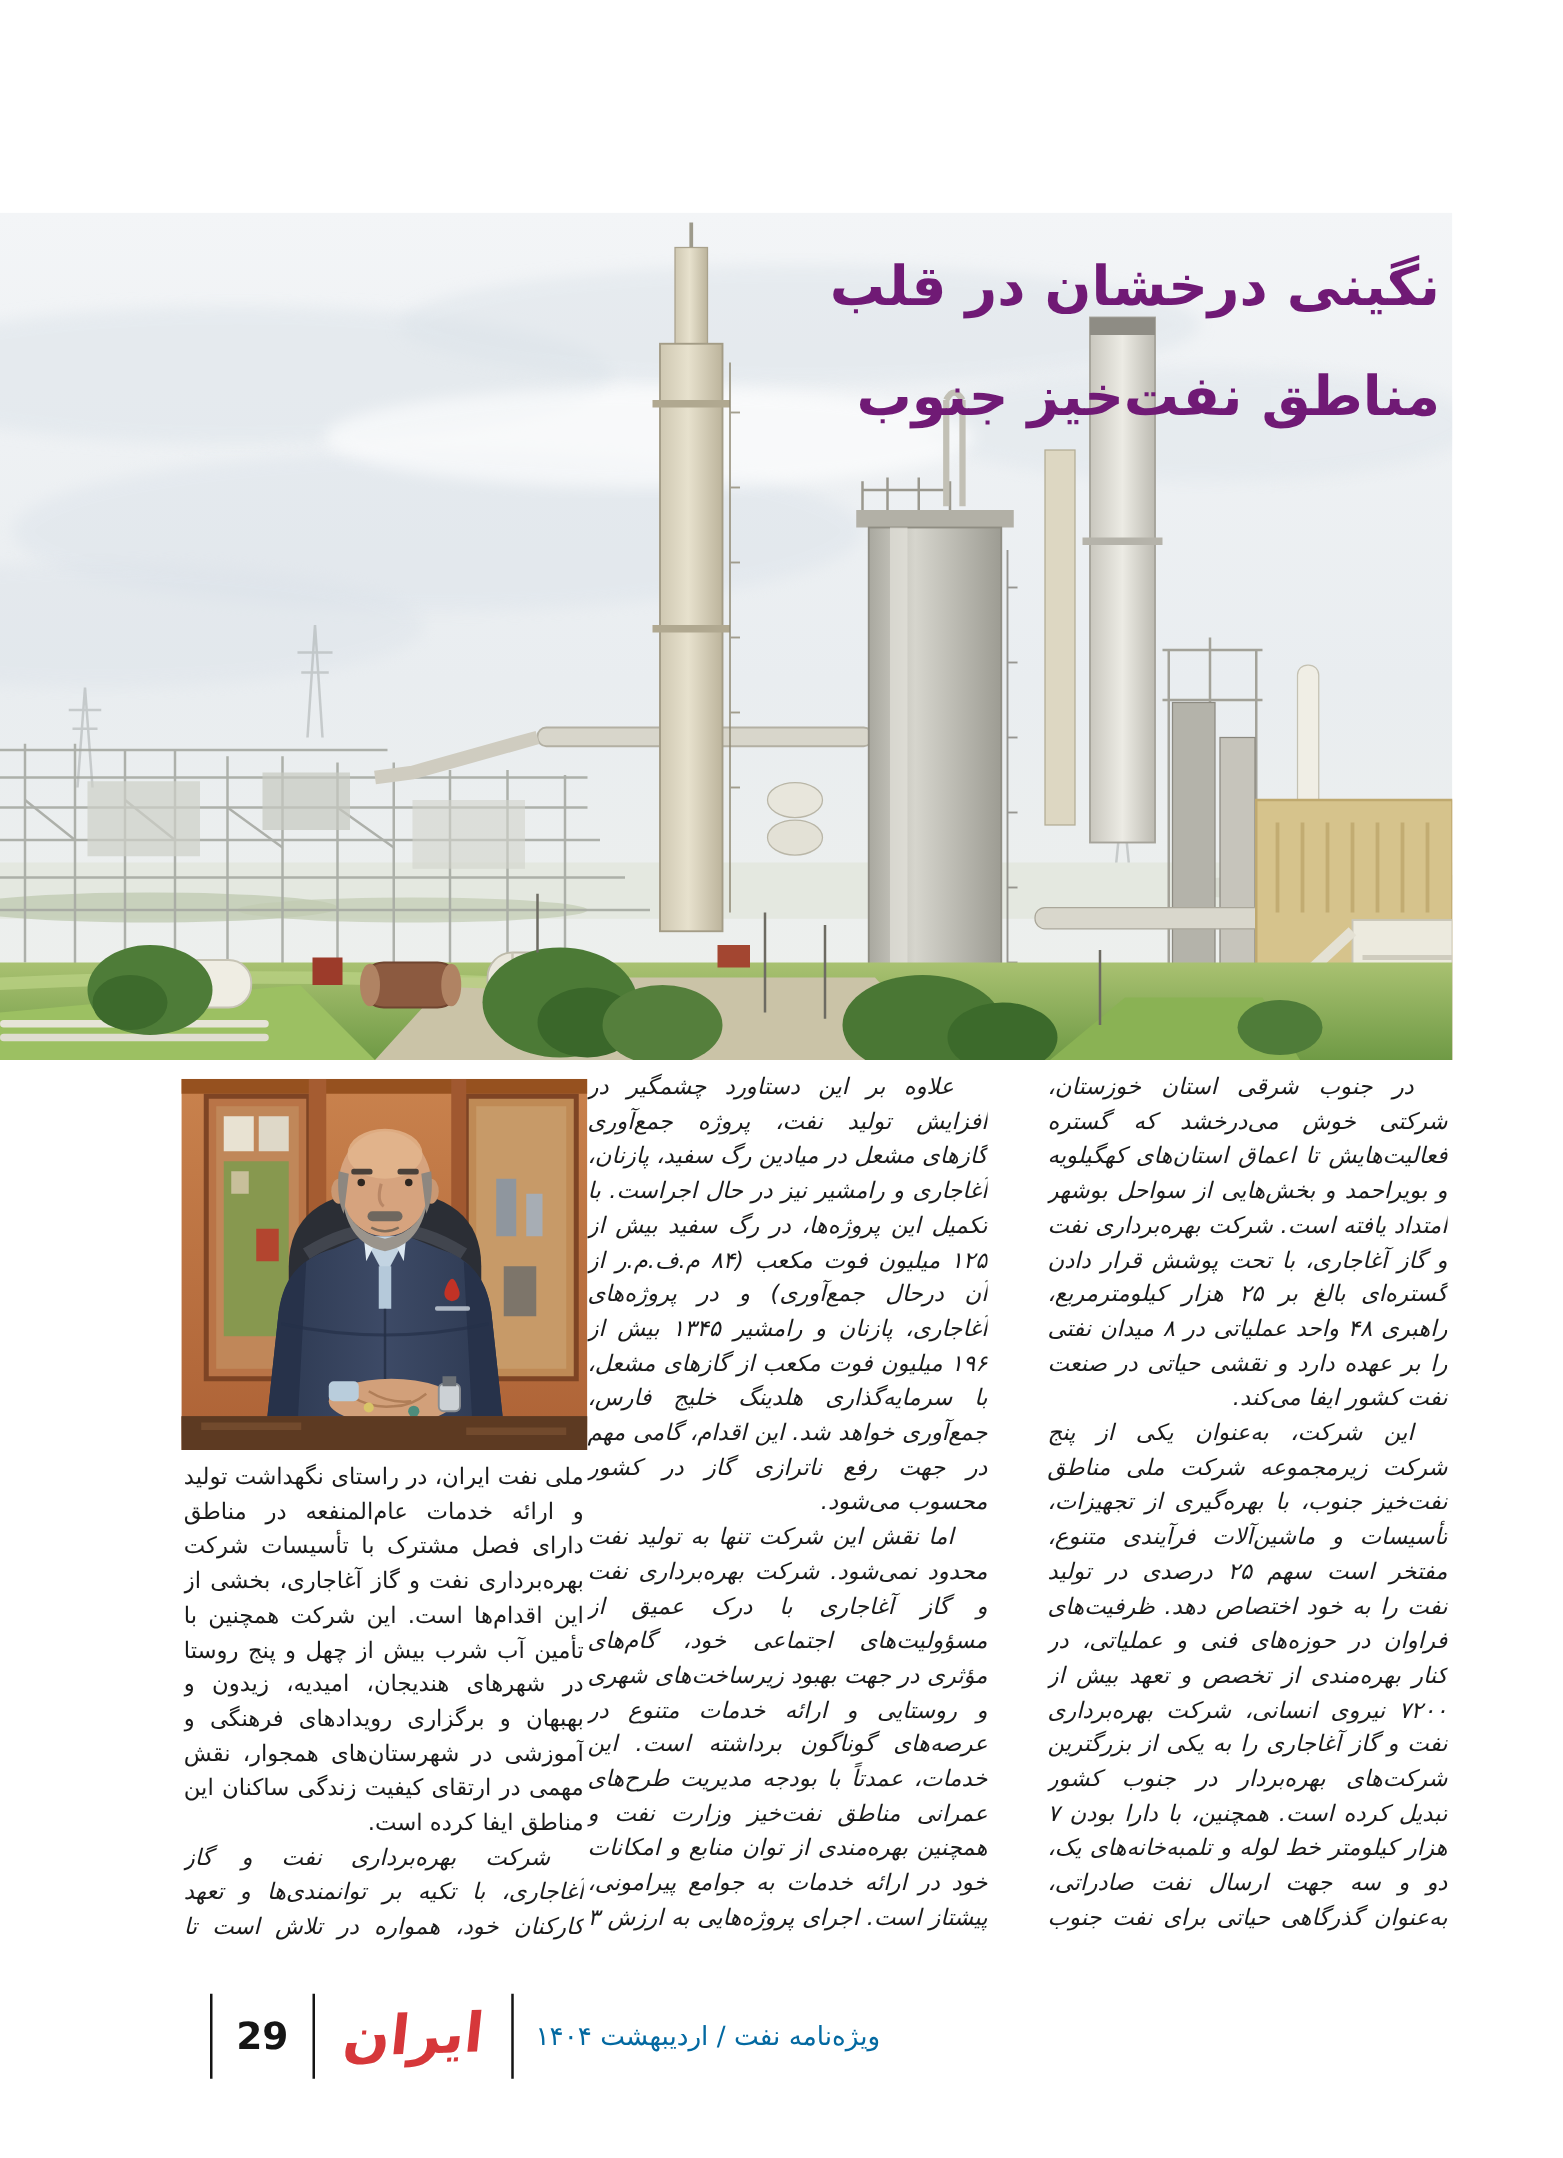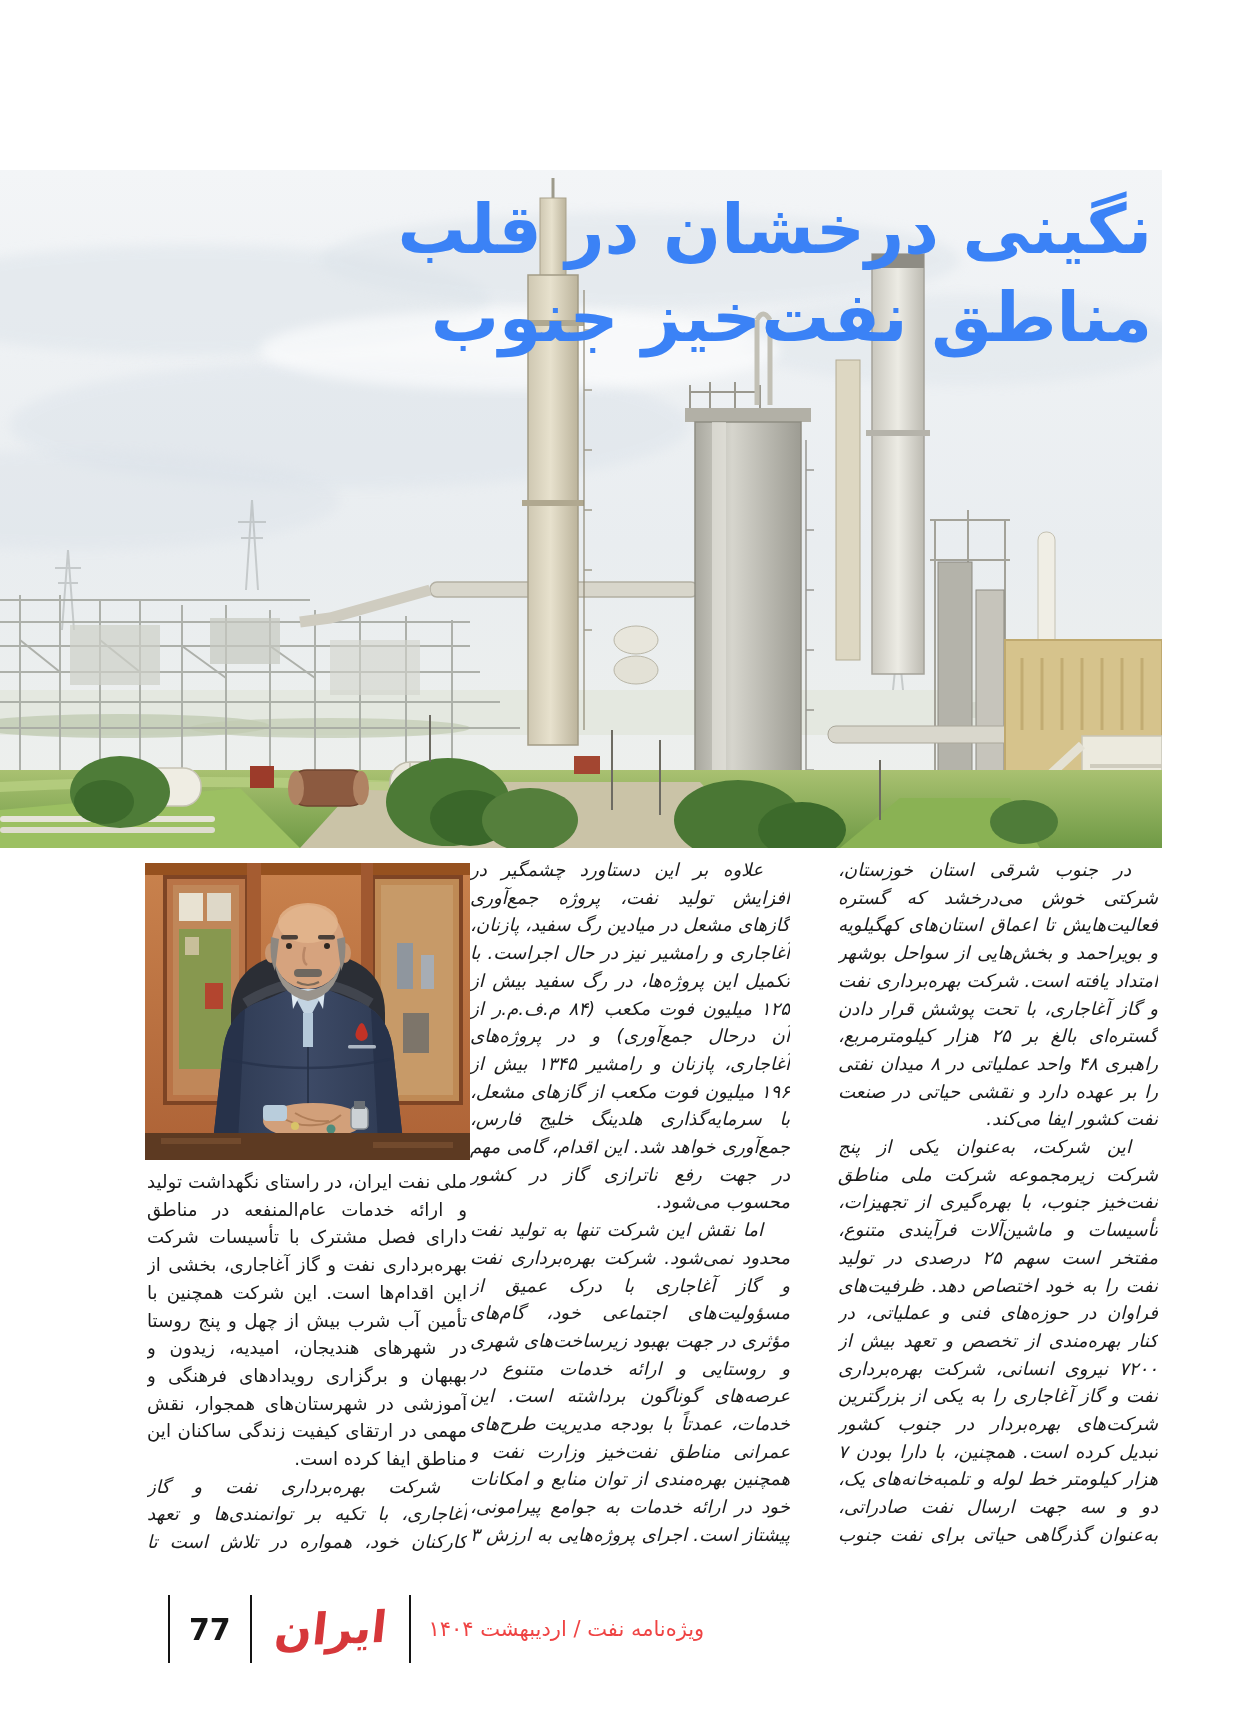--- a/index.html
+++ b/index.html
@@ -5,21 +5,21 @@
   html,body{margin:0;padding:0;background:#ffffff;}
   .page{position:relative;width:1250px;height:1726px;background:#fff;overflow:hidden;
         font-family:"DejaVu Sans",sans-serif;color:#1b1b1b;}
 
   
   .main-photo{position:absolute;left:0;top:170px;width:1162px;height:678px;overflow:hidden;}
   .main-photo svg{display:block;width:100%;height:100%;}
 
   
   .headline{position:absolute;top:16px;right:10px;text-align:right;direction:rtl;
-            font-weight:bold;color:#3b82f6;font-size:68px;line-height:88px;letter-spacing:-1px;}
+            font-weight:bold;color:#701a75;font-size:44px;line-height:88px;letter-spacing:-1px;}
 
   
   .portrait{position:absolute;left:145px;top:863px;width:325px;height:297px;overflow:hidden;}
   .portrait svg{display:block;width:100%;height:100%;}
 
   
   .col{position:absolute;width:320px;direction:rtl;text-align:justify;
        font-size:18.2px;line-height:27.7px;overflow:hidden;}
   .col p{margin:0;padding:0;}
   .col p.indent{text-indent:27px;font-style:italic;}
@@ -27,21 +27,21 @@
   #col-middle{left:470px;top:856px;height:692px;}
   #col-left{left:111px;top:1168px;height:384px;margin-left:36px;}
 
   
   .footer{position:absolute;left:168px;top:1592px;height:74px;display:flex;
           align-items:center;gap:13px;direction:ltr;}
   .vbar{width:2px;height:68px;background:#141414;}
   .page-num{font-size:30px;font-weight:bold;color:#161616;padding:0 6px;}
   .brand{font-size:44px;font-weight:bold;transform:skewX(-8deg) rotate(-2deg);
          padding:0 10px;line-height:70px;}
-  .issue{font-size:21px;direction:rtl;color:#ef4444;padding-left:4px;}
+  .issue{font-size:21px;direction:rtl;color:#0369a1;padding-left:4px;}
 </style>
 </head>
 <body>
 
 <div class="page">
 
   <div class="main-photo" aria-label="refinery-facility-photo">
     <svg viewBox="0 0 1162 678" preserveAspectRatio="none">
       <defs>
         <linearGradient id="sky" x1="0" y1="0" x2="0" y2="1">
@@ -315,20 +315,20 @@
     <p class="indent">اما نقش این شرکت تنها به تولید نفت محدود نمی‌شود. شرکت بهره‌برداری نفت و گاز آغاجاری با درک عمیق از مسؤولیت‌های اجتماعی خود، گام‌های مؤثری در جهت بهبود زیرساخت‌های شهری و روستایی و ارائه خدمات متنوع در عرصه‌های گوناگون برداشته است. این خدمات، عمدتاً با بودجه مدیریت طرح‌های عمرانی مناطق نفت‌خیز وزارت نفت و همچنین بهره‌مندی از توان منابع و امکانات خود در ارائه خدمات به جوامع پیرامونی، پیشتاز است. اجرای پروژه‌هایی به ارزش ۳ همت از محل بودجه‌های سرمایه‌ای شرکت</p>
   </div>
 
   <div class="col" id="col-left">
     <p>ملی نفت ایران، در راستای نگهداشت تولید و ارائه خدمات عام‌المنفعه در مناطق دارای فصل مشترک با تأسیسات شرکت بهره‌برداری نفت و گاز آغاجاری، بخشی از این اقدام‌ها است. این شرکت همچنین با تأمین آب شرب بیش از چهل و پنج روستا در شهرهای هندیجان، امیدیه، زیدون و بهبهان و برگزاری رویدادهای فرهنگی و آموزشی در شهرستان‌های همجوار، نقش مهمی در ارتقای کیفیت زندگی ساکنان این مناطق ایفا کرده است.</p>
     <p class="indent">شرکت بهره‌برداری نفت و گاز آغاجاری، با تکیه بر توانمندی‌ها و تعهد کارکنان خود، همواره در تلاش است تا نقشی مؤثر در توسعه صنعت نفت کشور و بهبود شرایط زندگی مردم مناطق پیرامونی ایفا نماید و به‌عنوان نگینی درخشان در قلب مناطق نفت‌خیز جنوب، به افتخارات بیشتری دست یابد.</p>
   </div>
 
   <div class="footer">
     <div class="vbar"></div>
-    <div class="page-num">77</div>
+    <div class="page-num">29</div>
     <div class="vbar"></div>
     <div class="brand" id="brand-logo" style="color: rgb(214, 55, 58);">ایران</div>
     <div class="vbar"></div>
     <div class="issue">ویژه‌نامه نفت / اردیبهشت ۱۴۰۴</div>
   </div>
 
 </div>
 
 </body></html>

